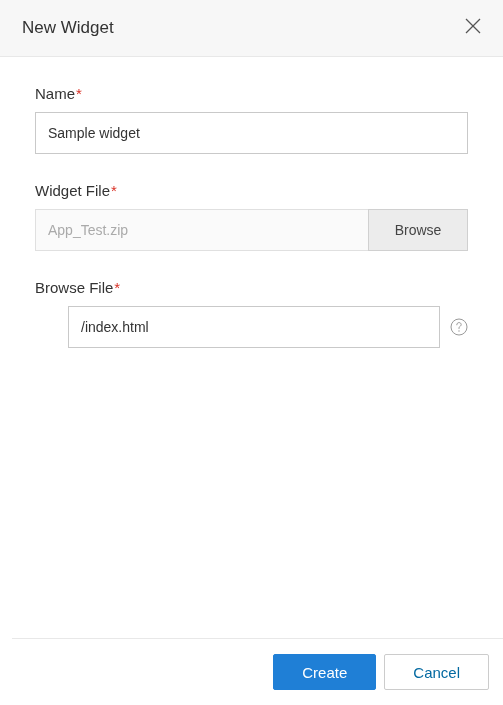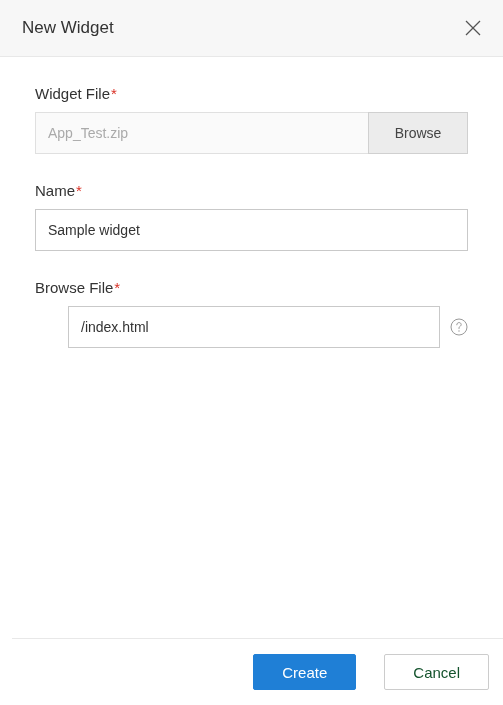--- a/index.html
+++ b/index.html
@@ -15,21 +15,21 @@
       height: 705px;
       background: #fff;
       display: flex;
       flex-direction: column;
     }
     .dialog-header {
       background: #f7f7f7;
       border-bottom: 1px solid #e8e8e8;
       padding: 18px 22px;
       display: flex;
-      align-items: center;
+      align-items: flex-start;
       justify-content: space-between;
     }
     .dialog-title {
       font-size: 17px;
       font-weight: 400;
       color: #333;
     }
     .close-icon {
       cursor: pointer;
       width: 16px;
@@ -117,75 +117,75 @@
     }
     .help-icon svg {
       width: 100%;
       height: 100%;
     }
     .dialog-footer {
       border-top: 1px solid #e8e8e8;
       padding: 15px 14px;
       display: flex;
       justify-content: flex-end;
-      gap: 28px;
+      gap: 8px;
       margin-left: 12px;
     }
     .btn {
       height: 36px;
       padding: 0 28px;
       font-size: 15px;
       border-radius: 2px;
       cursor: pointer;
       display: inline-flex;
       align-items: center;
       justify-content: center;
       border: 1px solid transparent;
     }
     .btn-primary {
       background: #1f7fd6;
       color: #fff;
       border-color: #1f7fd6;
     }
     .btn-secondary {
       background: #fff;
-      color: #14532d;
+      color: #0369a1;
       border-color: #ccc;
     }
   </style>
 </head>
 <body>
 
 <div class="dialog-header">
   <div class="dialog-title">New Widget</div>
   <div class="close-icon">
     <svg viewBox="0 0 16 16" fill="none" stroke-width="1.2">
       <line x1="1" y1="1" x2="15" y2="15"></line>
       <line x1="15" y1="1" x2="1" y2="15"></line>
     </svg>
   </div>
 </div>
 
 <div class="dialog-body">
+
+  <div class="form-group">
+    <label class="form-label">
+      <span>Name</span><span class="required-asterisk">*</span>
+    </label>
+    <input type="text" class="text-input" value="Sample widget" style="">
+  </div>
 
   <div class="form-group">
     <label class="form-label">
       <span>Widget File</span><span class="required-asterisk">*</span>
     </label>
     <div class="file-row">
       <div class="file-display">App_Test.zip</div>
       <div class="browse-button">Browse</div>
     </div>
-  </div>
-
-  <div class="form-group">
-    <label class="form-label">
-      <span>Name</span><span class="required-asterisk">*</span>
-    </label>
-    <input type="text" class="text-input" value="Sample widget" style="">
   </div>
 
   <div class="form-group">
     <label class="form-label">
       <span>Browse File</span><span class="required-asterisk">*</span>
     </label>
     <div class="index-row">
       <input type="text" class="text-input" value="/index.html" style="">
       <div class="help-icon">
         <svg viewBox="0 0 18 18" fill="none">

